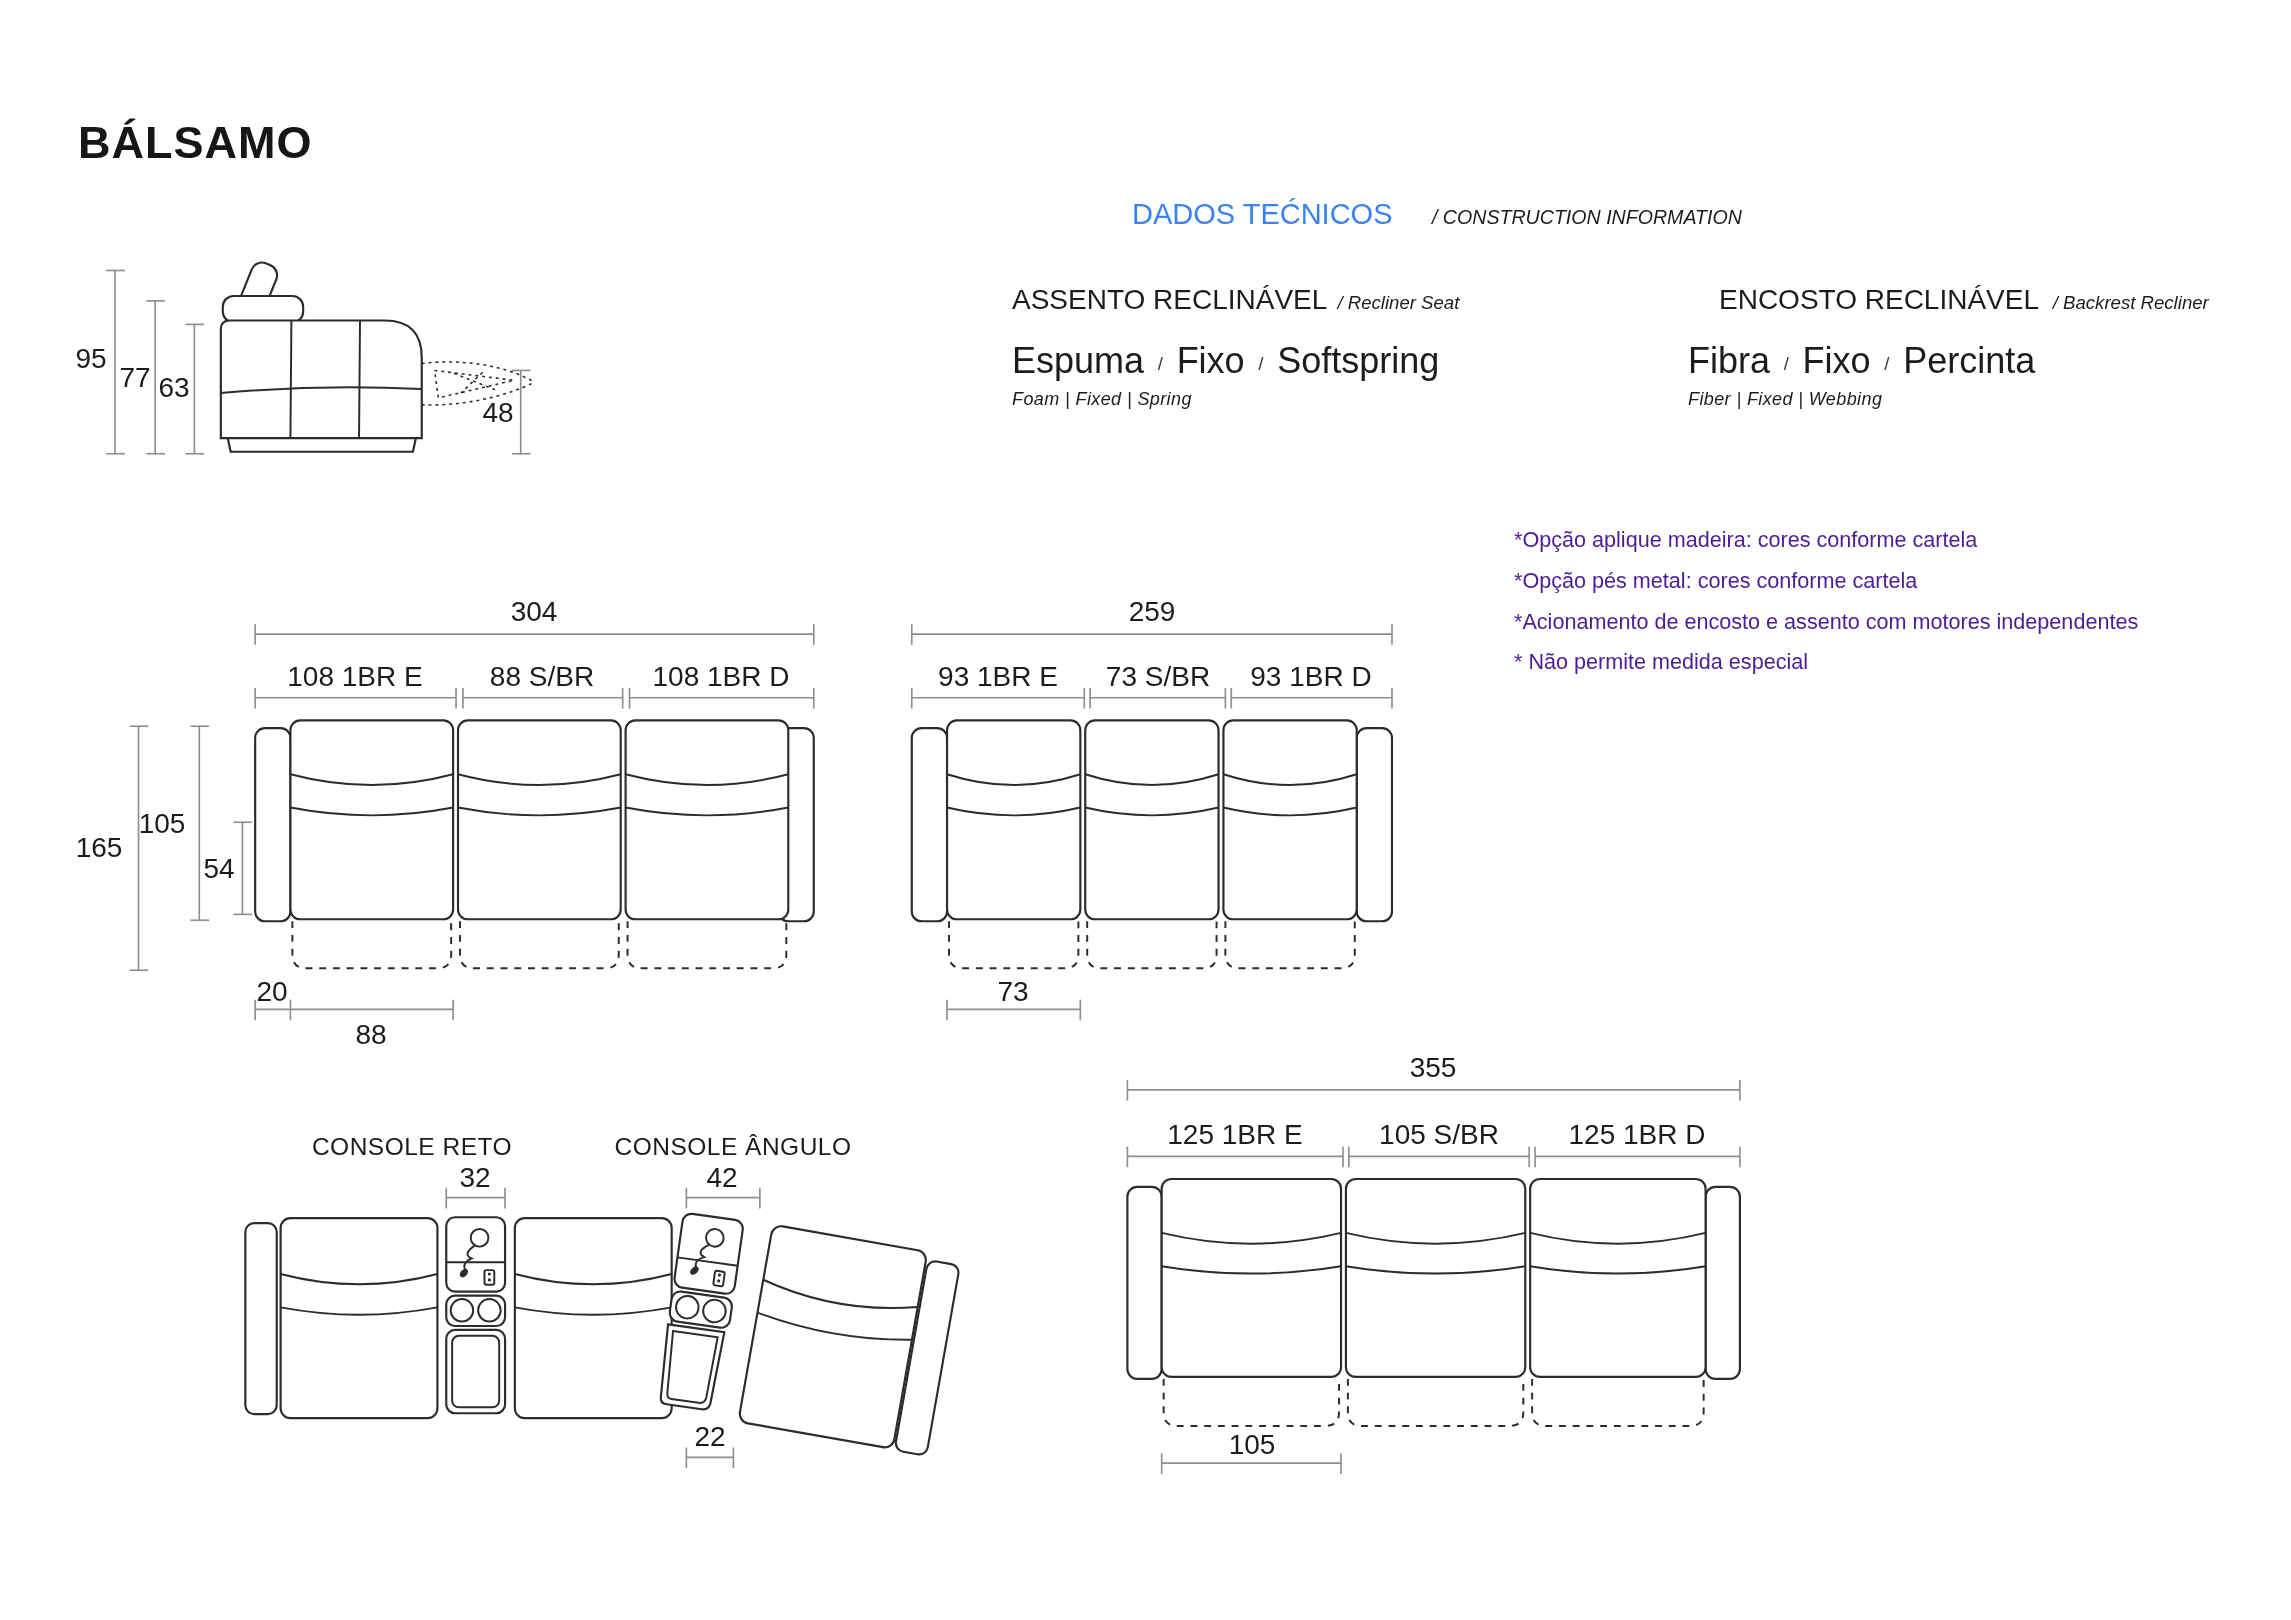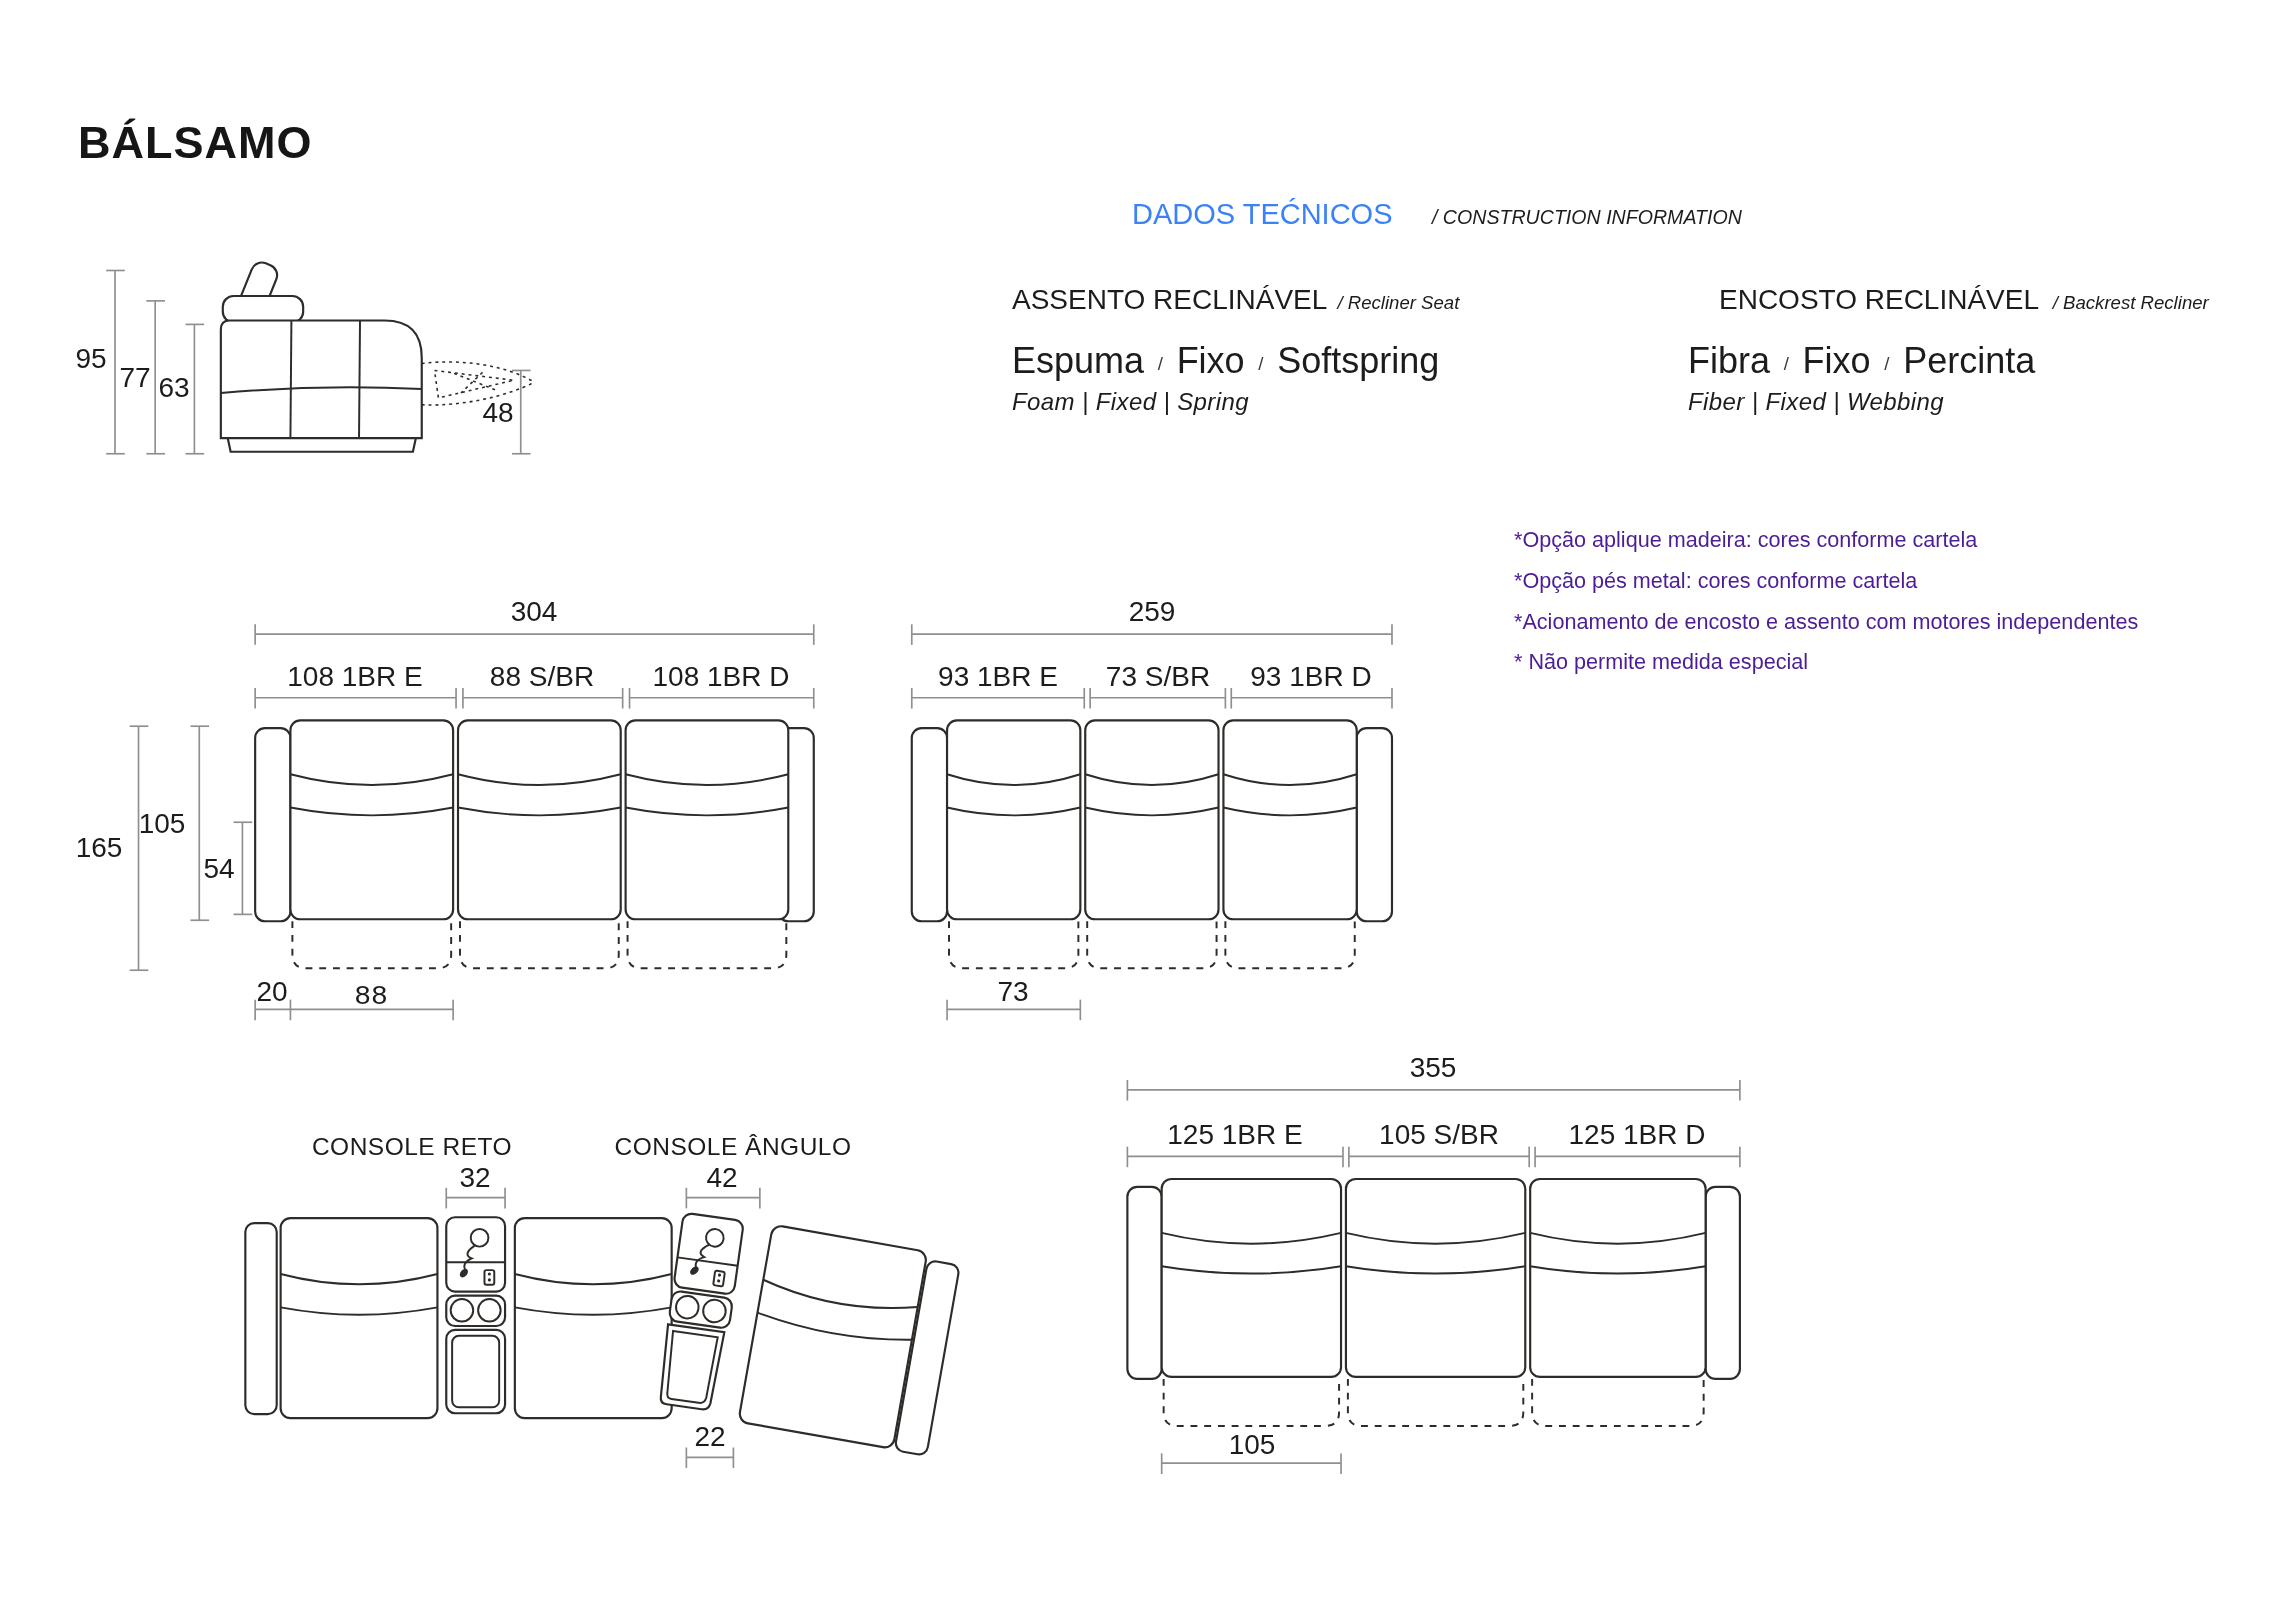--- a/index.html
+++ b/index.html
@@ -13,21 +13,21 @@
   .seclbl{font-size:28px;color:#1c1c1c;}
   .conlbl{font-size:24.5px;color:#1c1c1c;letter-spacing:0.5px;}
   .h1{font-size:29px;color:#3b82f6;}
   .h1en{font-size:19.6px;font-style:italic;color:#1c1c1c;}
   .h-row{display:flex;align-items:baseline;gap:13.7px;}
   .h-pt{font-size:28px;color:#1c1c1c;}
   .h-en{font-size:18.6px;font-style:italic;color:#1c1c1c;}
   .mat{font-size:36px;color:#1c1c1c;}
   .matrow{display:flex;align-items:baseline;}
   .sep{font-size:18.6px;color:#3a3a3a;margin:0 13.7px;position:relative;top:-2.9px;}
-  .mat-en{font-size:24px;font-style:italic;color:#1c1c1c;letter-spacing:0.4px;}
+  .mat-en{font-size:18px;font-style:italic;color:#1c1c1c;letter-spacing:0.4px;}
   .note{font-size:21.6px;color:#4c1d95;}
   
   .furn{fill:#ffffff;stroke:#2e2b28;stroke-width:2.2;}
   .furnline{fill:none;stroke:#2e2b28;stroke-width:2;}
   .dash{fill:none;stroke:#2e2b28;stroke-width:2;stroke-dasharray:7 7;}
   .dashfine{fill:none;stroke:#2e2b28;stroke-width:1.6;stroke-dasharray:3 4;}
   .dimln{stroke:#8f8f8f;stroke-width:1.7;fill:none;}
 </style>
 </head>
 <body>
@@ -368,21 +368,21 @@
 <div class="txt note" style="left:1514px;top:651px;">* Não permite medida especial</div>
 
 <div class="txt dim center" style="left:534px;top:598px;">304</div>
 <div class="txt seclbl center" style="left:355px;top:663px;">108 1BR E</div>
 <div class="txt seclbl center" style="left:542px;top:663px;">88 S/BR</div>
 <div class="txt seclbl center" style="left:721px;top:663px;">108 1BR D</div>
 <div class="txt dim center" style="left:99px;top:834px;">165</div>
 <div class="txt dim center" style="left:162px;top:810px;">105</div>
 <div class="txt dim center" style="left:219px;top:855px;">54</div>
 <div class="txt dim center" style="left:272px;top:978px;">20</div>
-<div class="txt dim center" style="left:371px;top:983px;font-family:Liberation Mono, monospace;">88</div>
+<div class="txt dim center" style="left:371px;top:1021px;">88</div>
 
 <div class="txt dim center" style="left:1152px;top:598px;">259</div>
 <div class="txt seclbl center" style="left:998px;top:663px;">93 1BR E</div>
 <div class="txt seclbl center" style="left:1158px;top:663px;">73 S/BR</div>
 <div class="txt seclbl center" style="left:1311px;top:663px;">93 1BR D</div>
 <div class="txt dim center" style="left:1013px;top:978px;">73</div>
 
 <div class="txt dim center" style="left:1433px;top:1054px;">355</div>
 <div class="txt seclbl center" style="left:1235px;top:1121px;">125 1BR E</div>
 <div class="txt seclbl center" style="left:1439px;top:1121px;">105 S/BR</div>

